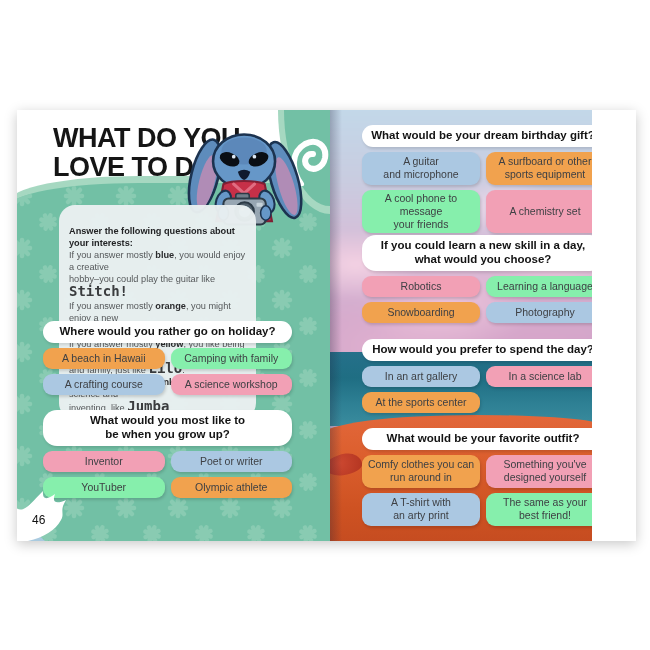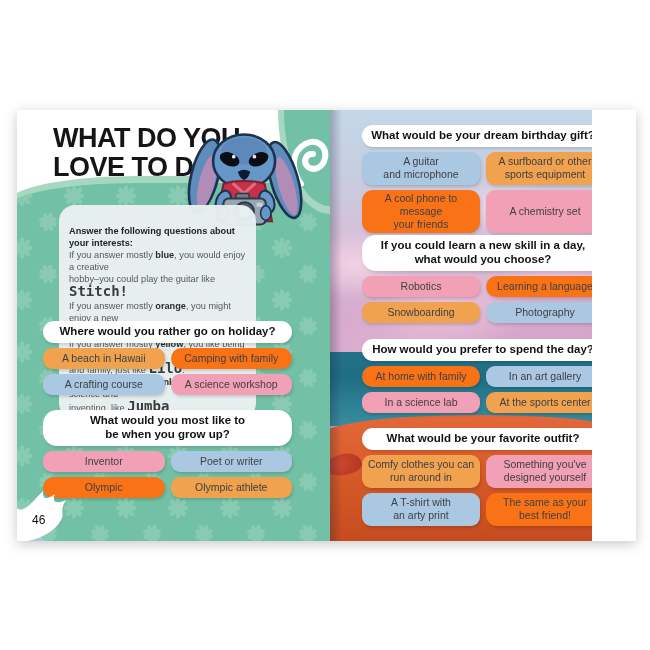--- a/index.html
+++ b/index.html
@@ -73,21 +73,21 @@
   .agrid{display:grid;grid-template-columns:1fr 1fr;gap:5px 6px;margin-top:5px;}
   .chip{
     border-radius:9px;display:flex;align-items:center;justify-content:center;
     text-align:center;font-size:10.5px;line-height:1.25;color:#3e4044;
     padding:2px 5px;white-space:pre-line;box-shadow:1px 2px 3px rgba(0,0,0,.15);
     box-sizing:border-box;
   }
   .short .chip{min-height:21px;}
   .tall .chip{min-height:33px;}
   .chip.orange{background:#f1a24e;}
-  .chip.yellow{background:#f97316;border-radius:11px;}
+  .chip.yellow{background:#86efac;}
   .chip.blue{background:#abc8e2;}
   .chip.pink{background:#f2a0b5;}
 </style>
 </head>
 <body>
 
 <div class="spread">
 
   <div class="lp">
     <div class="lp-teal-light"></div>
@@ -175,21 +175,21 @@
         <div class="chip pink">A science workshop</div>
       </div>
     </div>
 
     <div class="qblock short" style="top:300px">
       <div class="qhead">What would you most like to
 be when you grow up?</div>
       <div class="agrid">
         <div class="chip pink">Inventor</div>
         <div class="chip blue">Poet or writer</div>
-        <div class="chip yellow">Olympic</div>
+        <div class="chip yellow">YouTuber</div>
         <div class="chip orange">Olympic athlete</div>
       </div>
     </div>
 
     <svg class="wave" width="72" height="54" viewBox="0 0 72 54">
       <path d="M0 54 L0 30 C 6 36, 10 40, 14 50 C 18 42, 24 46, 30 52 L 30 54 Z" fill="#a9cadf"></path>
       <path d="M0 54 L0 18 C 8 26, 16 14, 28 2 C 27 12, 33 10, 40 5 C 36 16, 44 14, 51 11 C 44 22, 50 24, 46 31 C 39 44, 22 52, 0 54 Z" fill="#ffffff"></path>
     </svg>
     <div class="pagenum">46</div>
   </div>
@@ -221,21 +221,20 @@
         <div class="chip pink">Robotics</div>
         <div class="chip yellow">Learning a language</div>
         <div class="chip orange">Snowboarding</div>
         <div class="chip blue">Photography</div>
       </div>
     </div>
 
     <div class="qblock short" style="top:229px">
       <div class="qhead">How would you prefer to spend the day?</div>
       <div class="agrid">
-        <div class="chip yellow">At home with family</div>
         <div class="chip blue">In an art gallery</div>
         <div class="chip pink">In a science lab</div>
         <div class="chip orange">At the sports center</div>
       </div>
     </div>
 
     <div class="qblock tall" style="top:318px">
       <div class="qhead">What would be your favorite outfit?</div>
       <div class="agrid">
         <div class="chip orange">Comfy clothes you can

